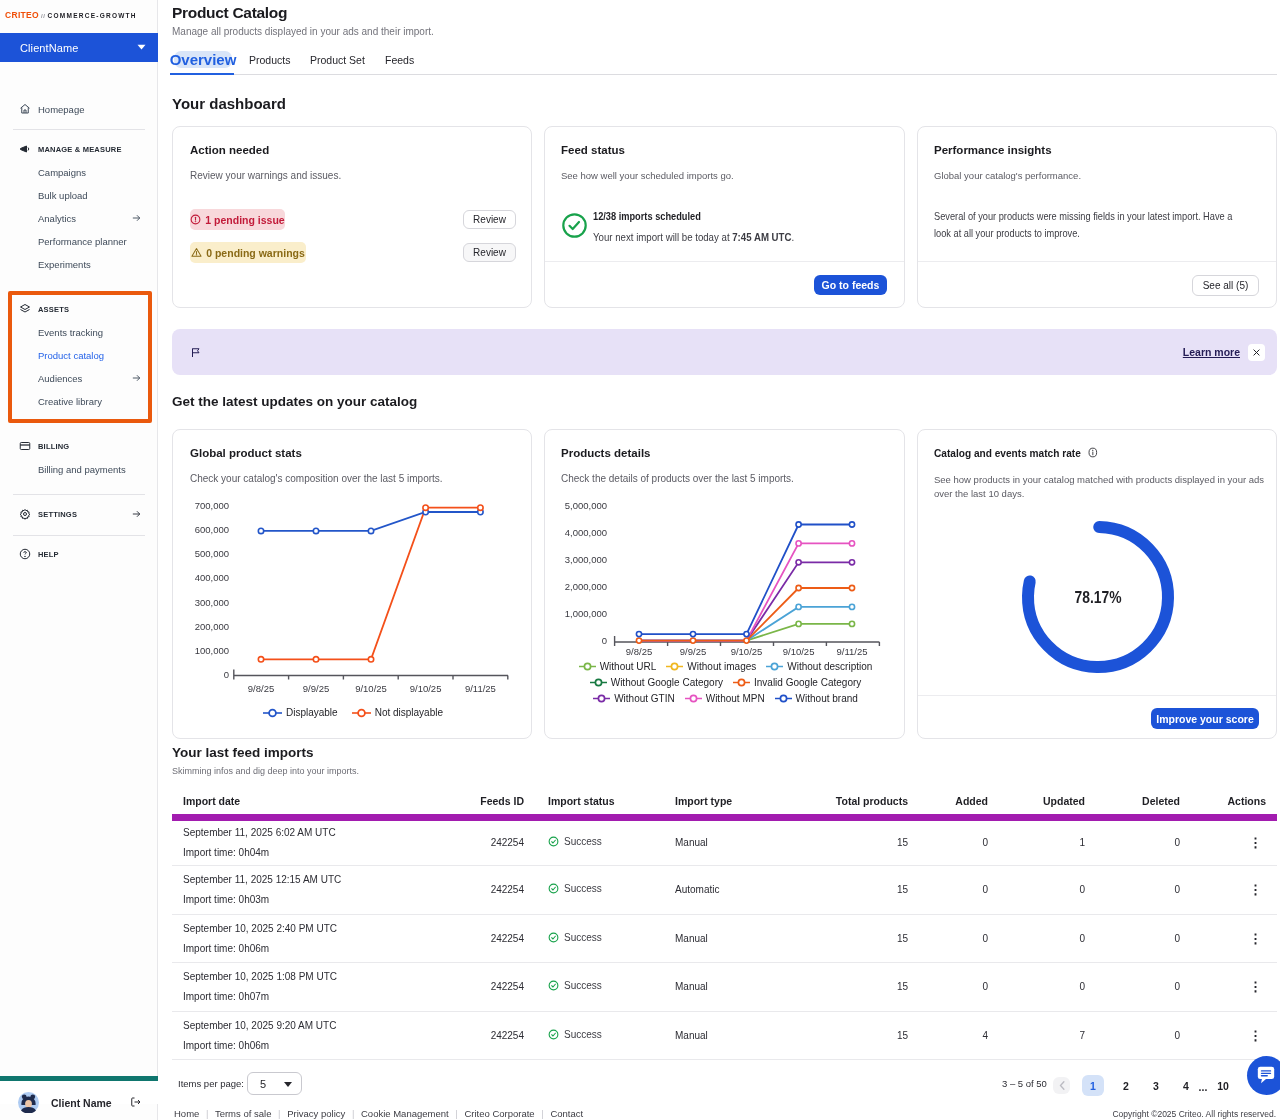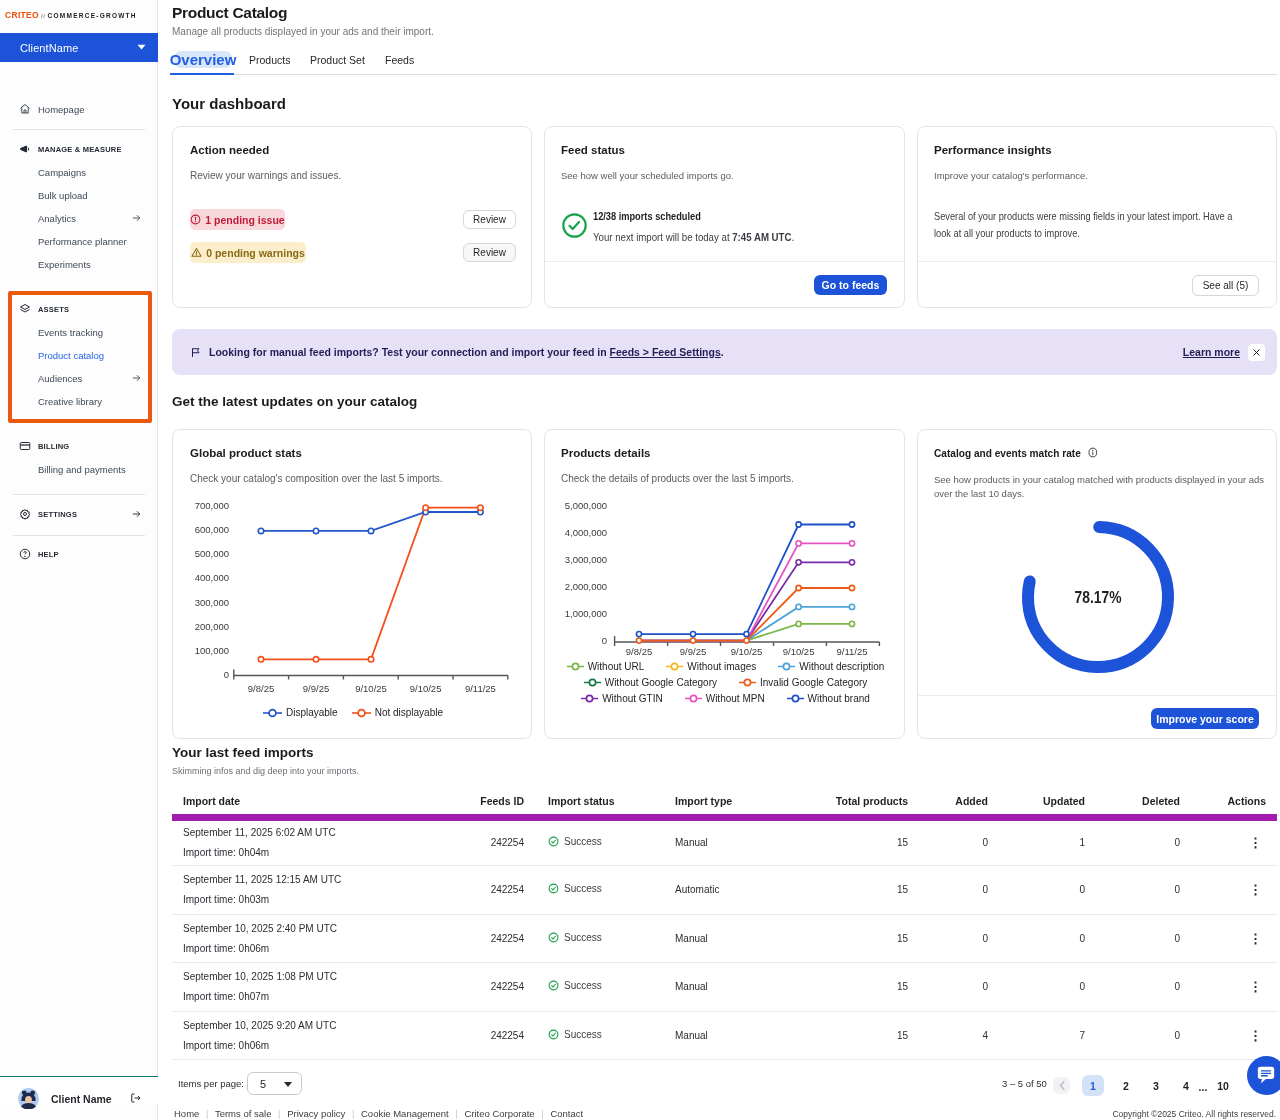--- a/index.html
+++ b/index.html
@@ -14,21 +14,21 @@
 #clientbar { position:absolute; left:0; top:33px; width:158px; height:29px; background:#1c53d8; color:#fff; display:flex; align-items:center; }
 #clientbar .nm { margin-left:20px; font-size:11px; font-weight:500; letter-spacing:0.1px; }
 #clientbar svg { position:absolute; right:12px; top:11px; }
 .navitem { position:absolute; left:0; width:158px; height:22px; display:flex; align-items:center; font-size:9.5px; color:#3e4a59; }
 .navitem .txt { margin-left:38px; }
 .navitem .ico { position:absolute; left:19px; top:50%; transform:translateY(-50%); width:12px; height:12px; }
 .navitem .arr { position:absolute; right:16px; top:50%; transform:translateY(-50%); width:11px; height:11px; }
 .navhead { font-weight:bold; font-size:7.5px; letter-spacing:0.2px; color:#252b34; }
 .navdiv { position:absolute; left:13px; width:132px; border-top:1px solid #e3e3e7; }
 #assetsbox { position:absolute; left:8px; top:291px; width:144px; height:132px; border:4px solid #ea590d; border-radius:2px; }
-#userbar { position:absolute; left:0; top:1076px; width:158px; height:28px; border-top:1px solid #0f766e; background:#fff; }
+#userbar { position:absolute; left:0; top:1076px; width:158px; height:28px; border-top:5px solid #0f766e; background:#fff; }
 
 #main { position:absolute; left:158px; top:0; width:1122px; height:1120px; }
 h1.pc { position:absolute; left:14px; top:4px; font-size:15.5px; font-weight:bold; color:#1b1b1f; letter-spacing:-0.3px; }
 p.pcsub { position:absolute; left:14px; top:26px; font-size:10px; color:#73737b; }
 #tabs { position:absolute; left:14px; top:50px; height:25px; width:1105px; border-bottom:1px solid #dcdce0; }
 #tabs .pill { position:absolute; left:2px; top:1px; width:58px; height:17px; background:#d9e5f8; border-radius:7px; color:#2160e0; font-weight:bold; font-size:15px; display:flex; align-items:center; justify-content:center; }
 #tabs .t { position:absolute; top:4px; font-size:10.5px; font-weight:500; color:#26262c; }
 #tabs .uline { position:absolute; left:-2px; top:23px; width:64px; height:2px; background:#2160e0; }
 h2.sec { position:absolute; font-size:15px; font-weight:bold; color:#1b1b1f; }
 .card { position:absolute; background:#fff; border:1px solid #e4e4e8; border-radius:8px; }
@@ -45,21 +45,21 @@
 .tl { text-align:left; } .tr { text-align:right; }
 
 #pagerow { position:absolute; left:14px; top:1064px; width:1105px; height:42px; display:flex; align-items:center; }
 #footlinks { position:absolute; left:16px; top:1108px; font-size:9.5px; color:#3c3c43; }
 .fsep { color:#c9c9cf; margin:0 4px; }
 .d1 { color:#2c2c33; } .d2 { color:#2c2c33; margin-top:9px; }
 .succ { display:inline-flex; align-items:center; gap:5px; color:#3c3c43; }
 .dots { font-size:13px; font-weight:bold; color:#26262c; }
 .pgbox { position:absolute; width:22px; height:21px; border-radius:6px; display:flex; align-items:center; justify-content:center; font-size:10.5px; color:#1f1f24; }
 #copyr { position:absolute; right:4px; top:1109px; font-size:8.5px; color:#3c3c43; }
-.plegend { position:absolute; left:0; width:361px; display:flex; justify-content:center; gap:22px; font-size:10px; color:#1f1f24; }
+.plegend { position:absolute; left:0; width:361px; display:flex; justify-content:center; gap:10px; font-size:10px; color:#1f1f24; }
 .plegend span { display:flex; align-items:center; gap:4px; }
 #chat { position:absolute; right:-6px; top:1056px; width:39px; height:39px; border-radius:50%; background:#1c53d8; }
 </style>
 </head>
 <body>
 <div id="page">
 <div id="main">
   <h1 class="pc">Product Catalog</h1>
   <p class="pcsub">Manage all products displayed in your ads and their import.</p>
   <div id="tabs">
@@ -103,33 +103,32 @@
         </svg>
     <div style="position:absolute; left:48px; top:83px; font-size:10.5px; font-weight:bold; color:#1f1f24; transform:scaleX(0.88); transform-origin:0 0;">12/38 imports scheduled</div>
     <div style="position:absolute; left:48px; top:104px; font-size:10.5px; color:#3c3c43; white-space:nowrap; transform:scaleX(0.92); transform-origin:0 0;">Your next import will be today at <b>7:45 AM UTC</b>.</div>
     <div class="cardfoot">
       <div class="btn-blue" style="position:absolute; right:17px; top:13px; width:73px; height:20px; font-size:10.5px;">Go to feeds</div>
     </div>
   </div>
 
   <div class="card" style="left:759px; top:126px; width:360px; height:182px;">
     <div class="cardtitle" style="position:absolute; left:16px; top:17px;">Performance insights</div>
-    <div class="carddesc" style="position:absolute; left:16px; top:43px; font-size:9.5px;">Improve your catalog's performance.</div>
+    <div class="carddesc" style="position:absolute; left:16px; top:43px; font-size:9.5px;">Global your catalog's performance.</div>
     <div style="position:absolute; left:16px; top:81px; width:360px; font-size:10.5px; line-height:16.5px; color:#3c3c43; transform:scaleX(0.88); transform-origin:0 0;">Several of your products were missing fields in your latest import. Have a look at all your products to improve.</div>
     <div class="cardfoot">
       <div class="btn-white" style="position:absolute; right:17px; top:13px; width:67px; height:21px; font-size:10px;">See all (5)</div>
     </div>
   </div>
 
   <div id="banner">
     <svg style="margin-left:18px;" width="12" height="13" viewBox="0 0 24 24" fill="none" stroke="#241c55" stroke-width="2">
           <path d="M5 21V4"></path>
           <path d="M5 4.5h13l-3 4 3 4H5" stroke-linejoin="round"></path>
         </svg>
-    <span style="margin-left:7px; font-size:10.5px; font-weight:bold; color:#241c55;">Looking for manual feed imports? Test your connection and import your feed in <u>Feeds &gt; Feed Settings</u>.</span>
     <span style="margin-left:auto; font-size:10.5px; font-weight:bold; color:#241c55; text-decoration:underline;">Learn more</span>
     <div style="margin-left:8px; margin-right:12px; width:17px; height:17px; background:#fff; border-radius:4px; display:flex; align-items:center; justify-content:center;">
       <svg width="9" height="9" viewBox="0 0 24 24" fill="none" stroke="#1c1c22" stroke-width="2.6">
             <path d="M5 5l14 14M19 5L5 19" stroke-linecap="round"></path>
           </svg>
     </div>
   </div>
 
   <h2 class="sec" style="left:14px; top:394px; font-size:13.5px;">Get the latest updates on your catalog</h2>
 

